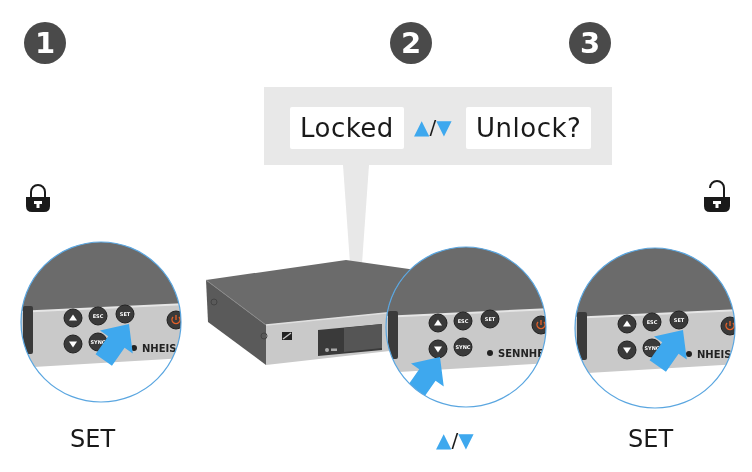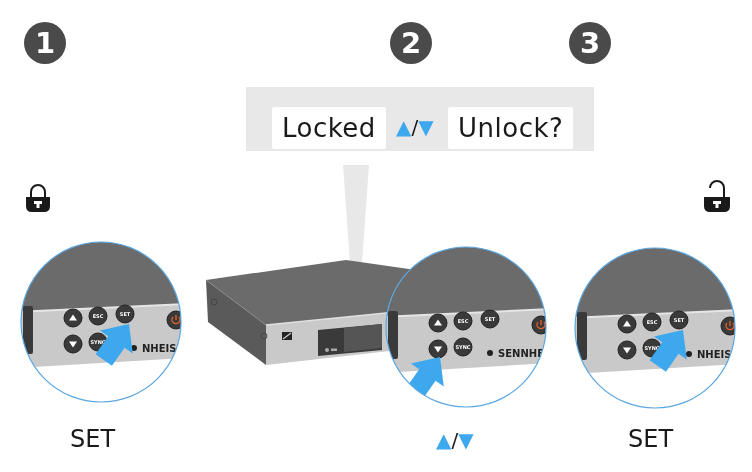--- a/index.html
+++ b/index.html
@@ -1,20 +1,20 @@
 <!DOCTYPE html>
 <html><head>
 <meta charset="utf-8">
 <style>
   html, body { margin:0; padding:0; background:#ffffff; }
   body { width:752px; height:472px; position:relative; overflow:hidden; font-family:"Liberation Sans", sans-serif; }
   .abs { position:absolute; }
   .step-badge { width:42px; height:42px; border-radius:50%; background:#4a4a4a; color:#fff;
     font-family:"DejaVu Sans", sans-serif; font-weight:bold; font-size:29px; line-height:42px; text-align:center; }
-  .callout { left:246px; top:87px; width:348px; height:64px; background:#e8e8e8; }
+  .callout { left:264px; top:87px; width:348px; height:78px; background:#e8e8e8; }
   .callout-tail { left:343px; top:165px; width:26px; height:155px; }
   .chip { background:#fff; border-radius:2px; font-size:26px; color:#1a1a1a; height:42px; line-height:42px; padding:0 10px;
     font-family:"DejaVu Sans", sans-serif; letter-spacing:0.5px; }
   .arrow-glyph { color:#3ea8ee; font-family:"DejaVu Sans", sans-serif; }
   .slash { color:#1a1a1a; font-family:"DejaVu Sans", sans-serif; }
   .caption { font-family:"DejaVu Sans", sans-serif; font-size:24px; color:#1a1a1a; }
   svg text { font-family:"DejaVu Sans", sans-serif; }
 </style>
 </head>
 <body>

